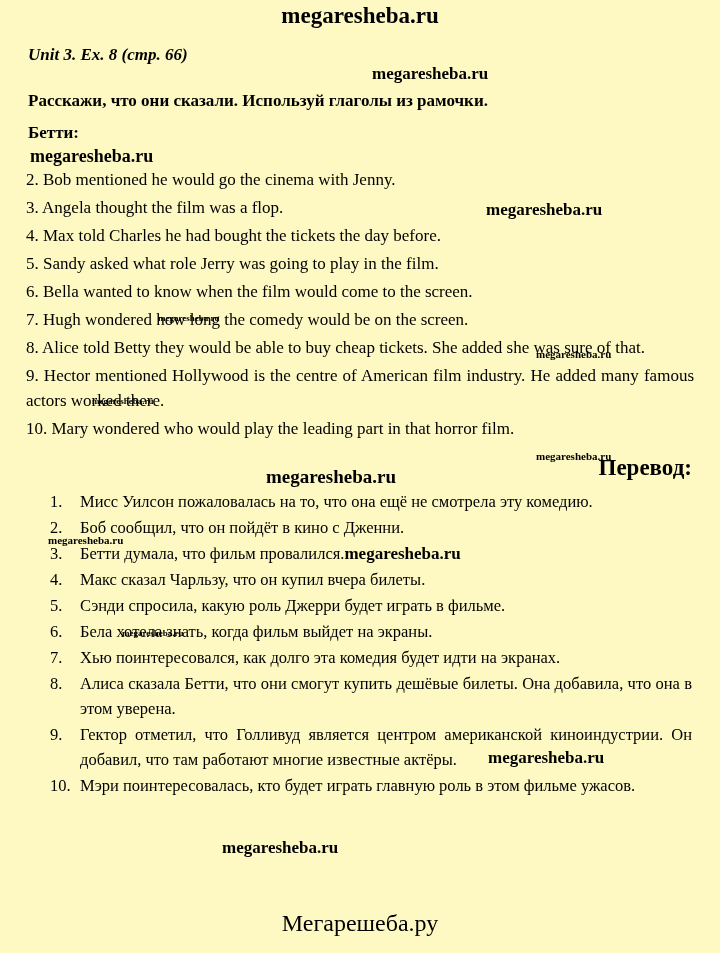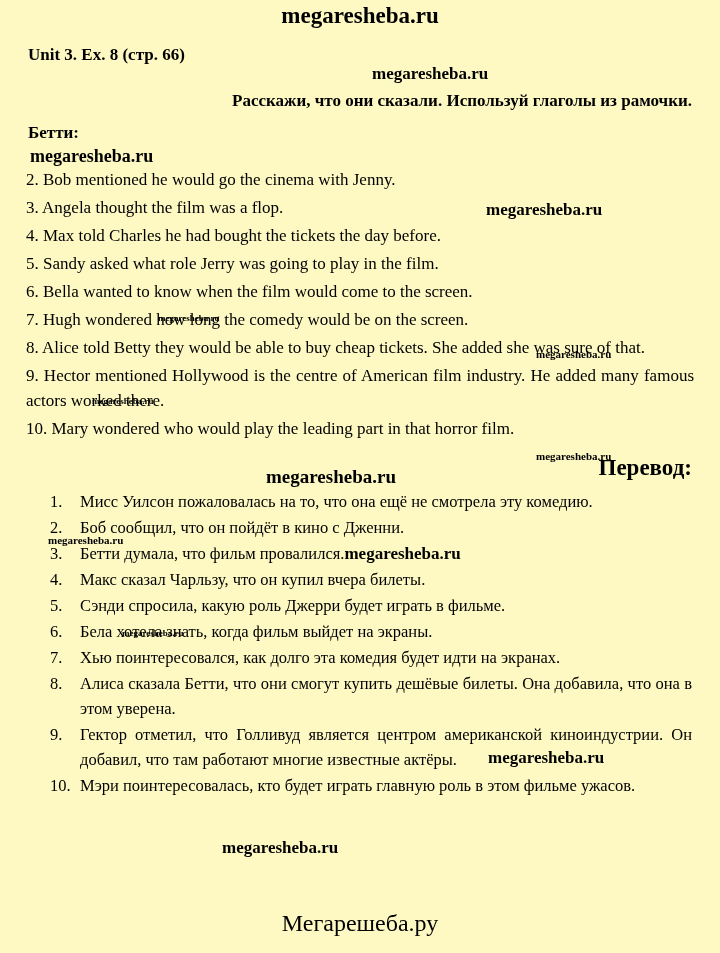--- a/index.html
+++ b/index.html
@@ -1,22 +1,22 @@
 <!DOCTYPE html>
 <html><head>
 <meta charset="utf-8">
 <style>
   html,body{margin:0;padding:0;background:#fff;}
   .page{
     position:relative;width:720px;height:953px;margin:0 auto;background:#fef9c3;
     font-family:"Liberation Serif", serif;color:#000;overflow:hidden;
   }
   .site-header{padding-top:3px;text-align:center;font-size:23px;font-weight:bold;}
-  .unit-title{margin:16px 28px 0;font-size:17px;font-weight:bold;}
-  .task{margin:26px 28px 0;font-size:17px;font-weight:bold;text-align:right;}
+  .unit-title{margin:16px 28px 0;font-size:17px;font-weight:bold;font-style:italic;}
+  .task{margin:26px 28px 0;font-size:17px;font-weight:bold;}
   .answers-label{margin:12px 28px 0;font-size:17px;font-weight:bold;}
   .answers{margin:24px 26px 0 26px;font-size:17px;}
   .answers p{margin:0 0 3px;line-height:25px;text-align:justify;}
   .translation-label{margin:14px 28px 0 54px;font-size:23px;font-weight:bold;text-align:right;}
   .translations{margin:8px 28px 0 50px;font-size:16.5px;}
   .tr-item{display:flex;margin:0 0 1px;line-height:25px;}
   .tr-num{flex:0 0 30px;}
   .tr-text{flex:1;text-align:justify;}
   .wm{position:absolute;font-weight:bold;white-space:nowrap;}
   .wm-17{font-size:17px;}

